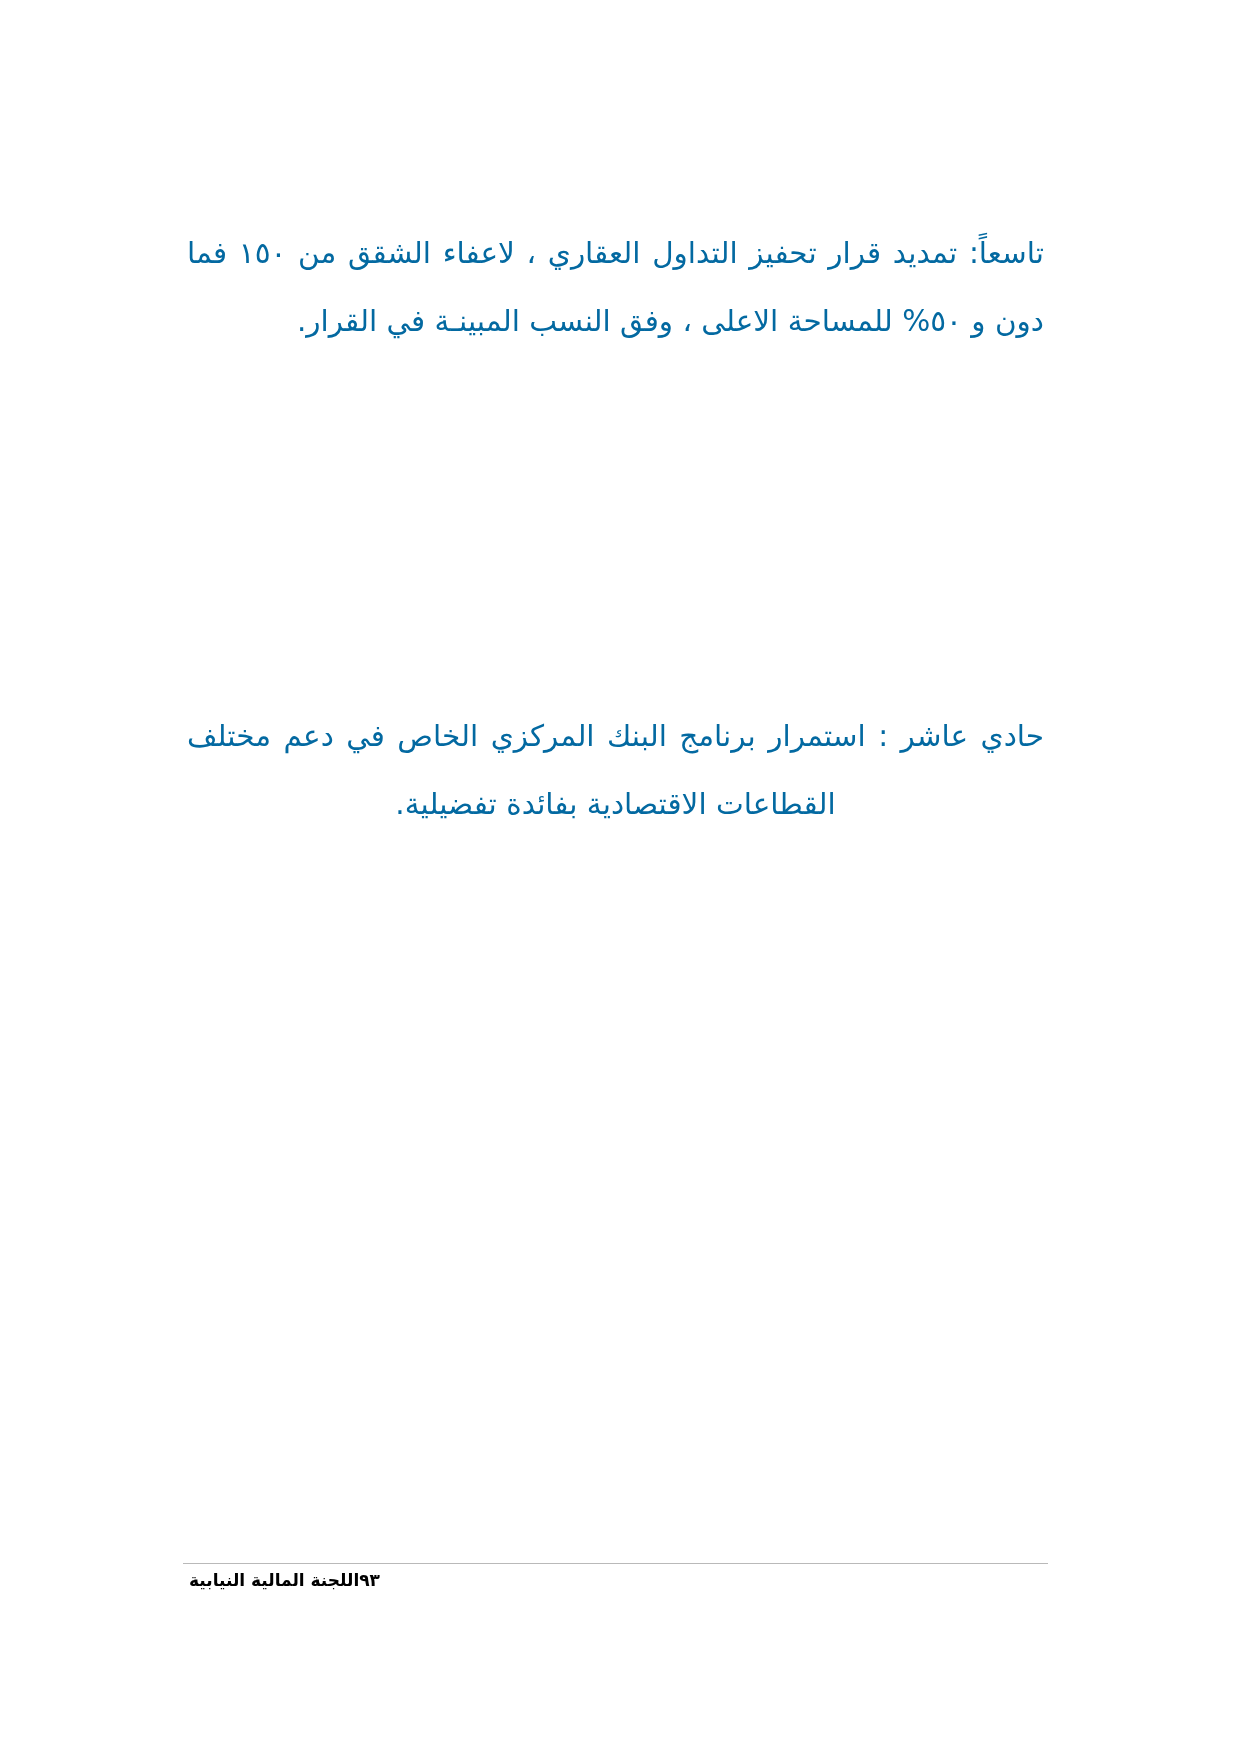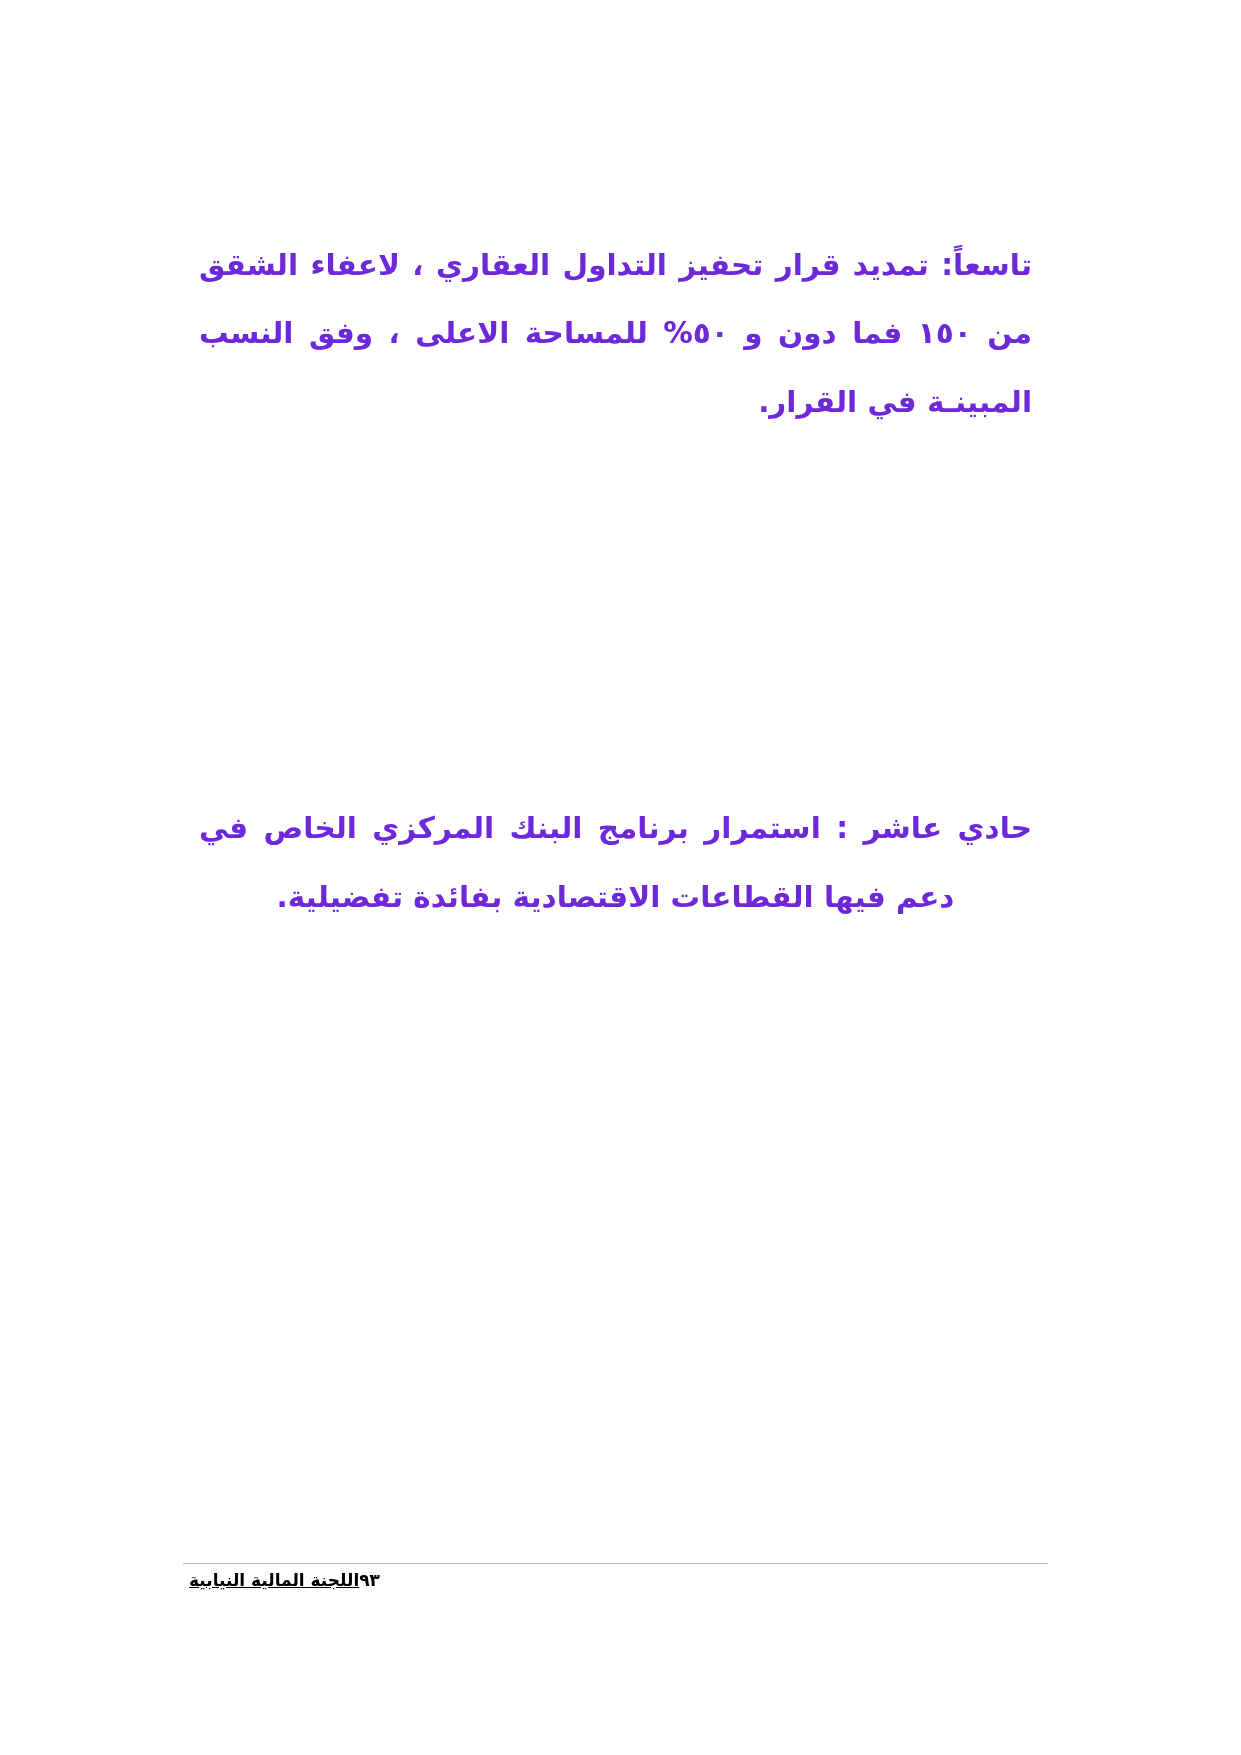--- a/index.html
+++ b/index.html
@@ -21,47 +21,46 @@
   .content {
     position: absolute;
     top: 215px;
     right: 193px;
     left: 183px;
     direction: rtl;
     text-align: justify;
   }
   .para {
     font-family: "DejaVu Sans", "Liberation Sans", sans-serif;
-    font-weight: bold;
+    font-weight: normal;
     font-size: 29.5px;
     line-height: 2.32;
     text-align: justify;
     text-align-last: center;
     direction: rtl;
-    margin: 16px;
-    color: #6d28d9;
+    margin: 4px;
+    color: #0369a1;
   }
   .para.p1 {
     text-align-last: right;
     margin-bottom: 0;
   }
   .gap-1 { height: 176px; }
   .gap-2 { height: 166px; }
   .para.p2 {
     text-align-last: center;
   }
   .para.p3 {
     text-align-last: center;
   }
   .footer {
     position: absolute;
     bottom: 165px;
     right: 193px;
     left: 183px;
-    text-decoration: underline;
   }
   .footer-rule {
     border: 0;
     border-top: 1px solid #b9b9b9;
     margin: 0 0 6px 0;
   }
   .footer-text {
     font-family: "DejaVu Sans", "Liberation Sans", sans-serif;
     font-weight: bold;
     font-size: 17px;
@@ -83,21 +82,21 @@
 
   <div class="content">
 
     <p class="para p1">تاسعاً: تمديد قرار تحفيز التداول العقاري ، لاعفاء الشقق من ١٥٠ فما دون و ٥٠% للمساحة الاعلى ، وفق النسب المبينـة في القرار.</p>
 
     <div class="gap-1"></div>
 
 
     <div class="gap-2"></div>
 
-    <p class="para p3">حادي عاشر : استمرار برنامج البنك المركزي الخاص في دعم فيها القطاعات الاقتصادية بفائدة تفضيلية.</p>
+    <p class="para p3">حادي عاشر : استمرار برنامج البنك المركزي الخاص في دعم مختلف القطاعات الاقتصادية بفائدة تفضيلية.</p>
 
   </div>
 
   <div class="footer">
     <hr class="footer-rule">
     <div class="footer-text">
       <span class="pagenum">٩٣</span><span>اللجنة المالية النيابية</span>
     </div>
   </div>
 

